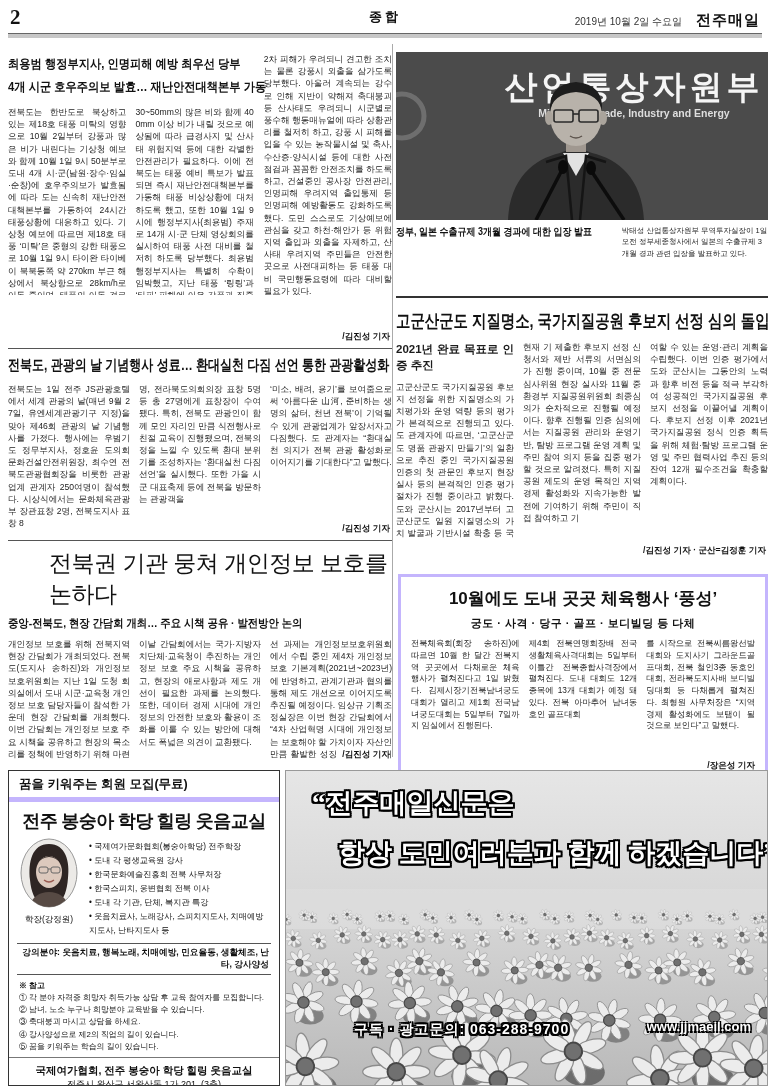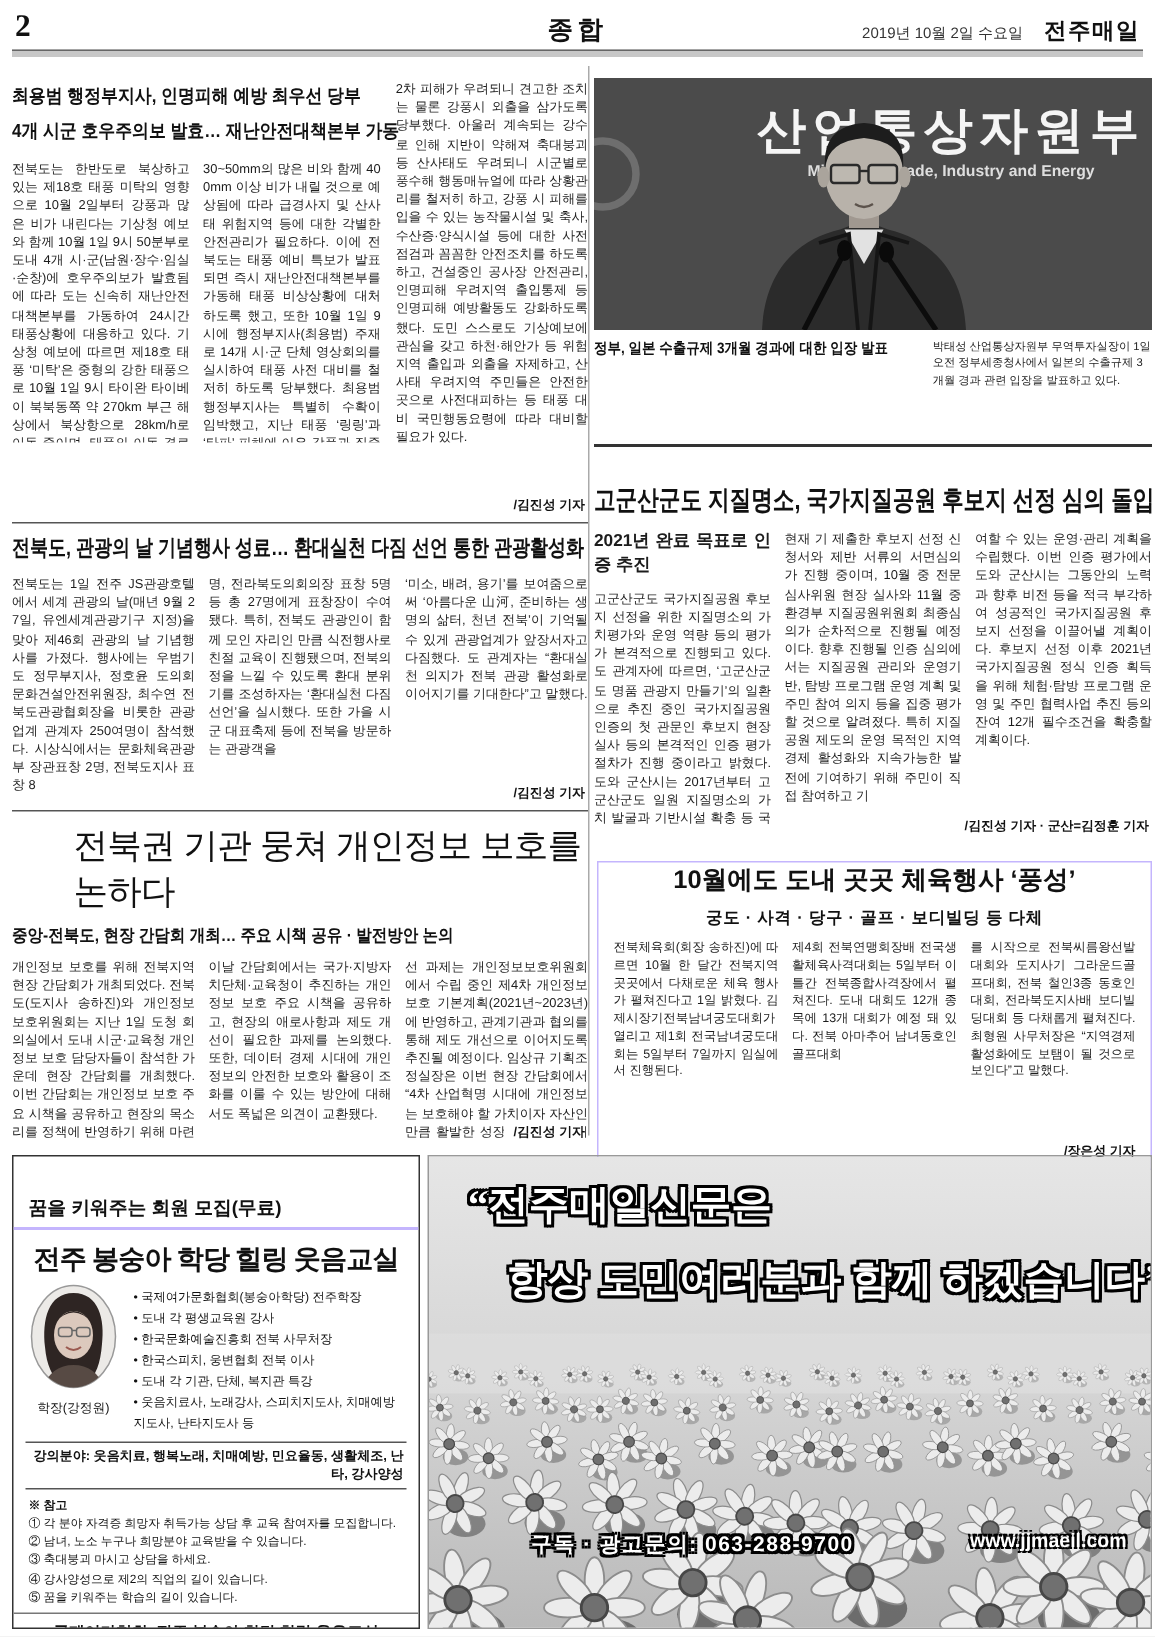--- a/index.html
+++ b/index.html
@@ -5,21 +5,21 @@
   * { box-sizing: border-box; margin: 0; padding: 0; }
   html,body { background:#e9e9e9; }
   .page {
     position:relative; width:770px; height:1091px; margin:0 auto;
     background:#fff; color:#111; overflow:hidden;
     font-family:"Liberation Sans", sans-serif;
   }
   
   .hdr { position:absolute; top:5px; left:10px; right:10px; height:26px; }
   .hdr-num { position:absolute; left:0; top:0; font-family:"Liberation Serif",serif; font-size:21px; font-weight:bold; }
-  .hdr-sec { position:absolute; left:50%; transform:translateX(-50%); top:3px; font-size:17px; font-weight:900; letter-spacing:3px; }
+  .hdr-sec { position:absolute; left:50%; transform:translateX(-50%); top:3px; font-size:13px; font-weight:900; letter-spacing:3px; }
   .hdr-right { position:absolute; right:0; top:6px; display:flex; gap:14px; align-items:baseline; }
   .hdr-date { font-size:10px; color:#333; }
   .hdr-mast { font-size:15px; font-weight:900; letter-spacing:1px; }
   .hdr-band { position:absolute; top:33px; left:8px; right:8px; height:5px; border-top:1px solid #666; background:#c7c7c7; }
 
   
   .art { position:absolute; overflow:hidden; }
   .col { flex:1; font-size:8.6px; line-height:1.42; text-align:justify; word-break:break-all; color:#1c1c1c; overflow:hidden; }
   .cols { display:flex; gap:9px; }
   .byline { position:absolute; right:2px; bottom:1px; font-size:8.6px; font-weight:bold; background:#fff; padding-left:6px; }
@@ -37,47 +37,47 @@
   .t-right { width:36%; display:flex; }
 
   
   .photo-blk { position:absolute; left:396px; top:52px; width:372px; height:208px; }
   .photo-blk svg { display:block; }
   .cap-row { display:flex; gap:8px; margin-top:5px; align-items:flex-start; }
   .cap-bold { font-size:10px; font-weight:bold; white-space:nowrap; }
   .cap-small { font-size:7.5px; line-height:1.5; color:#222; width:178px; }
 
   
-  .a-geo { left:396px; top:296px; width:372px; height:262px; border-top:2px solid #333; padding-top:23px; }
+  .a-geo { left:396px; top:296px; width:372px; height:262px; border-top:2px solid #333; padding-top:11px; }
   .a-geo h2 { font-size:18px; font-weight:900; margin-bottom:8px; }
   .geo-sub { font-size:11.5px; font-weight:bold; margin-bottom:7px; }
   .a-geo .cols { height:200px; }
 
   
   .a-tour { left:8px; top:348px; width:384px; height:188px; border-top:1px solid #555; padding-top:7px; }
   .a-tour h2 { font-size:15px; font-weight:900; margin-bottom:8px; }
   .a-tour .cols { height:148px; }
 
   
   .a-priv { left:8px; top:540px; width:384px; height:222px; border-top:1px solid #555; padding-top:7px; }
   .a-priv h2 { font-size:23px; font-weight:400; margin-bottom:6px; letter-spacing:-0.5px;margin-left:41px; }
   .priv-sub { font-size:11.5px; font-weight:bold; margin-bottom:7px; }
   .a-priv .cols { height:158px; }
 
   
-  .a-sport { left:398px; top:574px; width:370px; height:206px; border:1px solid #c4b5fd; padding:0 10px 4px; }
+  .a-sport { left:398px; top:574px; width:370px; height:206px; border:3px solid #c4b5fd; padding:10px 10px 4px; }
   .a-sport h2 { font-size:17px; font-weight:900; text-align:center; margin-bottom:6px; }
   .sport-sub { font-size:11px; font-weight:bold; text-align:center; margin-bottom:7px; letter-spacing:0.5px; }
   .a-sport .cols { height:112px; }
   .a-sport .col { font-size:8.3px; }
   .a-sport .byline { right:10px; bottom:5px; }
 
   
   .ad-left { position:absolute; left:8px; top:770px; width:272px; height:316px; border:1px solid #333; overflow:hidden; }
-  .ad-label { font-size:12.5px; font-weight:bold; padding:5px 10px 4px; border-bottom:2px solid #c4b5fd;margin-top:21px; }
+  .ad-label { font-size:12.5px; font-weight:bold; padding:5px 10px 4px; border-bottom:5px solid #c4b5fd; }
   .ad-title { font-family:"Liberation Serif",serif; font-size:18px; font-weight:bold; text-align:center; margin:7px 0 5px; letter-spacing:-0.5px; }
   .ad-row { display:flex; gap:8px; padding:0 8px; }
   .portrait { width:64px; flex:none; text-align:center; }
   .portrait-cap { font-size:8.5px; margin-top:2px; }
   .bullets { list-style:none; font-size:8.2px; line-height:1.7; padding-top:2px; }
   .bullets li::before { content:"• "; }
   .ad-fields { margin:5px 8px 3px; padding:3px 2px; border-top:1px solid #555; border-bottom:1px solid #555; font-weight:bold; font-size:8.7px; text-align:right; }
   .ad-notes { padding:2px 10px 0; font-size:7.9px; line-height:1.55; }
   .ad-notes .nt { font-weight:bold; }
   .ad-footer { border-top:1px solid #777; margin-top:4px; padding:4px 4px 2px; text-align:center; line-height:1.55; }

